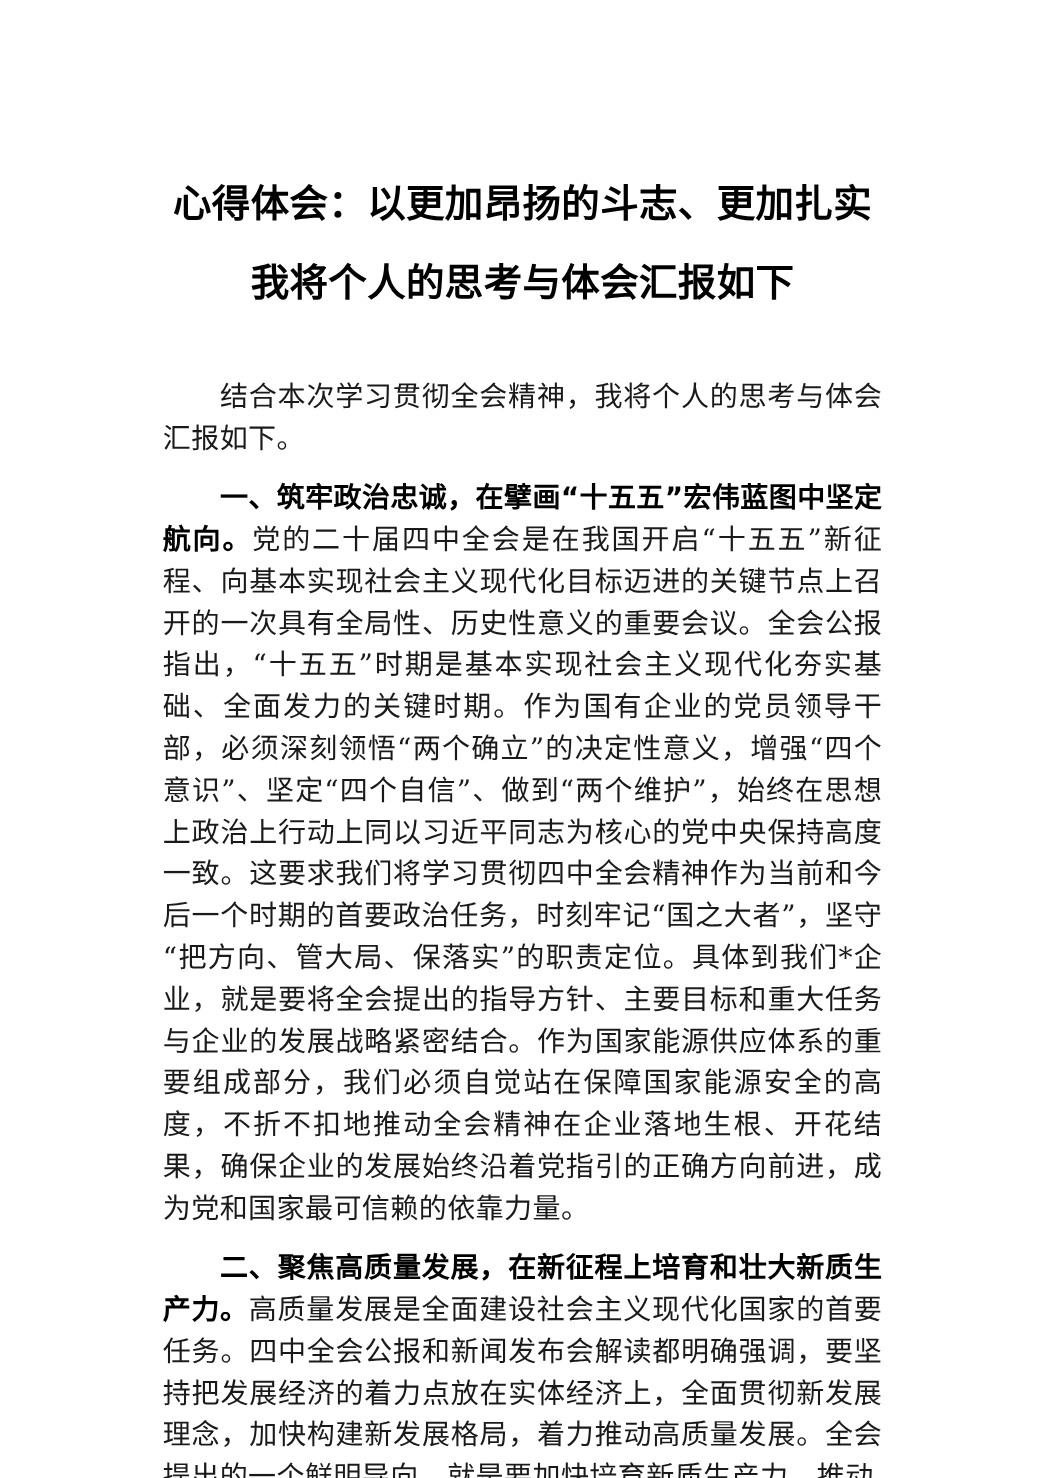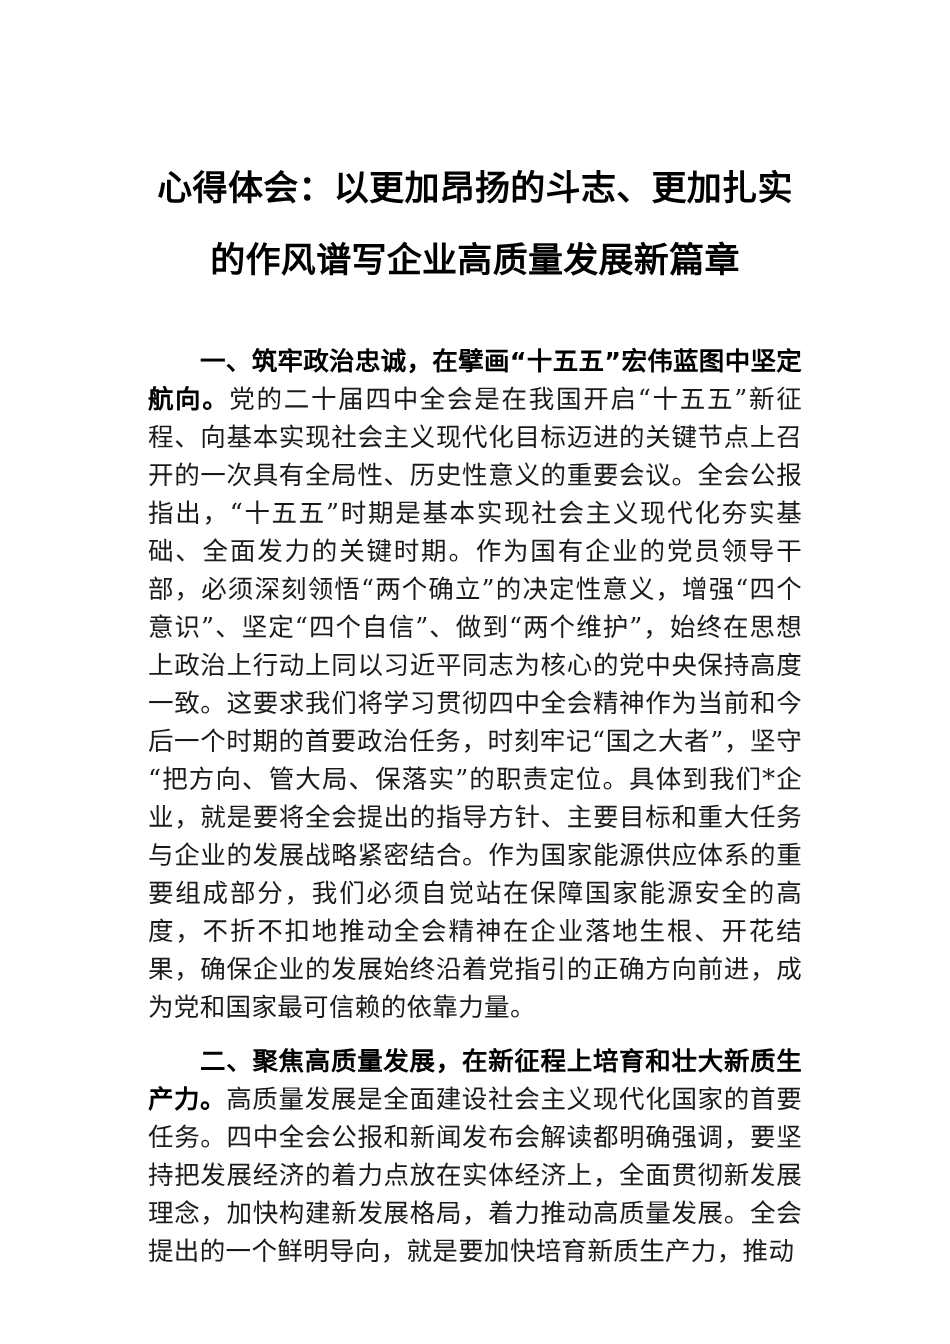--- a/index.html
+++ b/index.html
@@ -26,21 +26,21 @@
 
   .content {
     position: absolute;
     left: 148px;
     top: 152px;
     width: 654px;
   }
 
   
   .doc-title {
-    font-family: Liberation Sans, sans-serif;
+    font-family: Liberation Mono, monospace;
     font-weight: 700;
     font-size: 35px;
     line-height: 72px;
     text-align: center;
     letter-spacing: 0.3px;
     color: #000000;
     margin: 0;
     padding: 0;
   }
   .doc-title .tl {
@@ -89,24 +89,25 @@
   }
 </style>
 </head>
 <body>
 
 <div class="page">
   <div class="content">
 
     <h1 class="doc-title">
       <span class="tl tl-1">心得体会：以更加昂扬的斗志、更加扎实</span>
-      <span class="tl tl-2">的作风谱写企业高质量发展新篇章</span>
+      <span class="tl tl-2">我将个人的思考与体会汇报如下</span>
     </h1>
 
     <div class="title-gap"></div>
 
+    <p class="para"><span class="body-run">结合本次学习贯彻全会精神，我将个人的思考与体会汇报如下。</span></p>
 
     <p class="para"><span class="lead">一、筑牢政治忠诚，在擘画“十五五”宏伟蓝图中坚定航向。</span><span class="body-run">党的二十届四中全会是在我国开启“十五五”新征程、向基本实现社会主义现代化目标迈进的关键节点上召开的一次具有全局性、历史性意义的重要会议。全会公报指出，“十五五”时期是基本实现社会主义现代化夯实基础、全面发力的关键时期。作为国有企业的党员领导干部，必须深刻领悟“两个确立”的决定性意义，增强“四个意识”、坚定“四个自信”、做到“两个维护”，始终在思想上政治上行动上同以习近平同志为核心的党中央保持高度一致。这要求我们将学习贯彻四中全会精神作为当前和今后一个时期的首要政治任务，时刻牢记“国之大者”，坚守“把方向、管大局、保落实”的职责定位。具体到我们*企业，就是要将全会提出的指导方针、主要目标和重大任务与企业的发展战略紧密结合。作为国家能源供应体系的重要组成部分，我们必须自觉站在保障国家能源安全的高度，不折不扣地推动全会精神在企业落地生根、开花结果，确保企业的发展始终沿着党指引的正确方向前进，成为党和国家最可信赖的依靠力量。</span></p>
 
     <p class="para"><span class="lead">二、聚焦高质量发展，在新征程上培育和壮大新质生产力。</span><span class="body-run">高质量发展是全面建设社会主义现代化国家的首要任务。四中全会公报和新闻发布会解读都明确强调，要坚持把发展经济的着力点放在实体经济上，全面贯彻新发展理念，加快构建新发展格局，着力推动高质量发展。全会提出的一个鲜明导向，就是要加快培育新质生产力，推动</span></p>
 
   </div>
 </div>
 
 </body></html>

